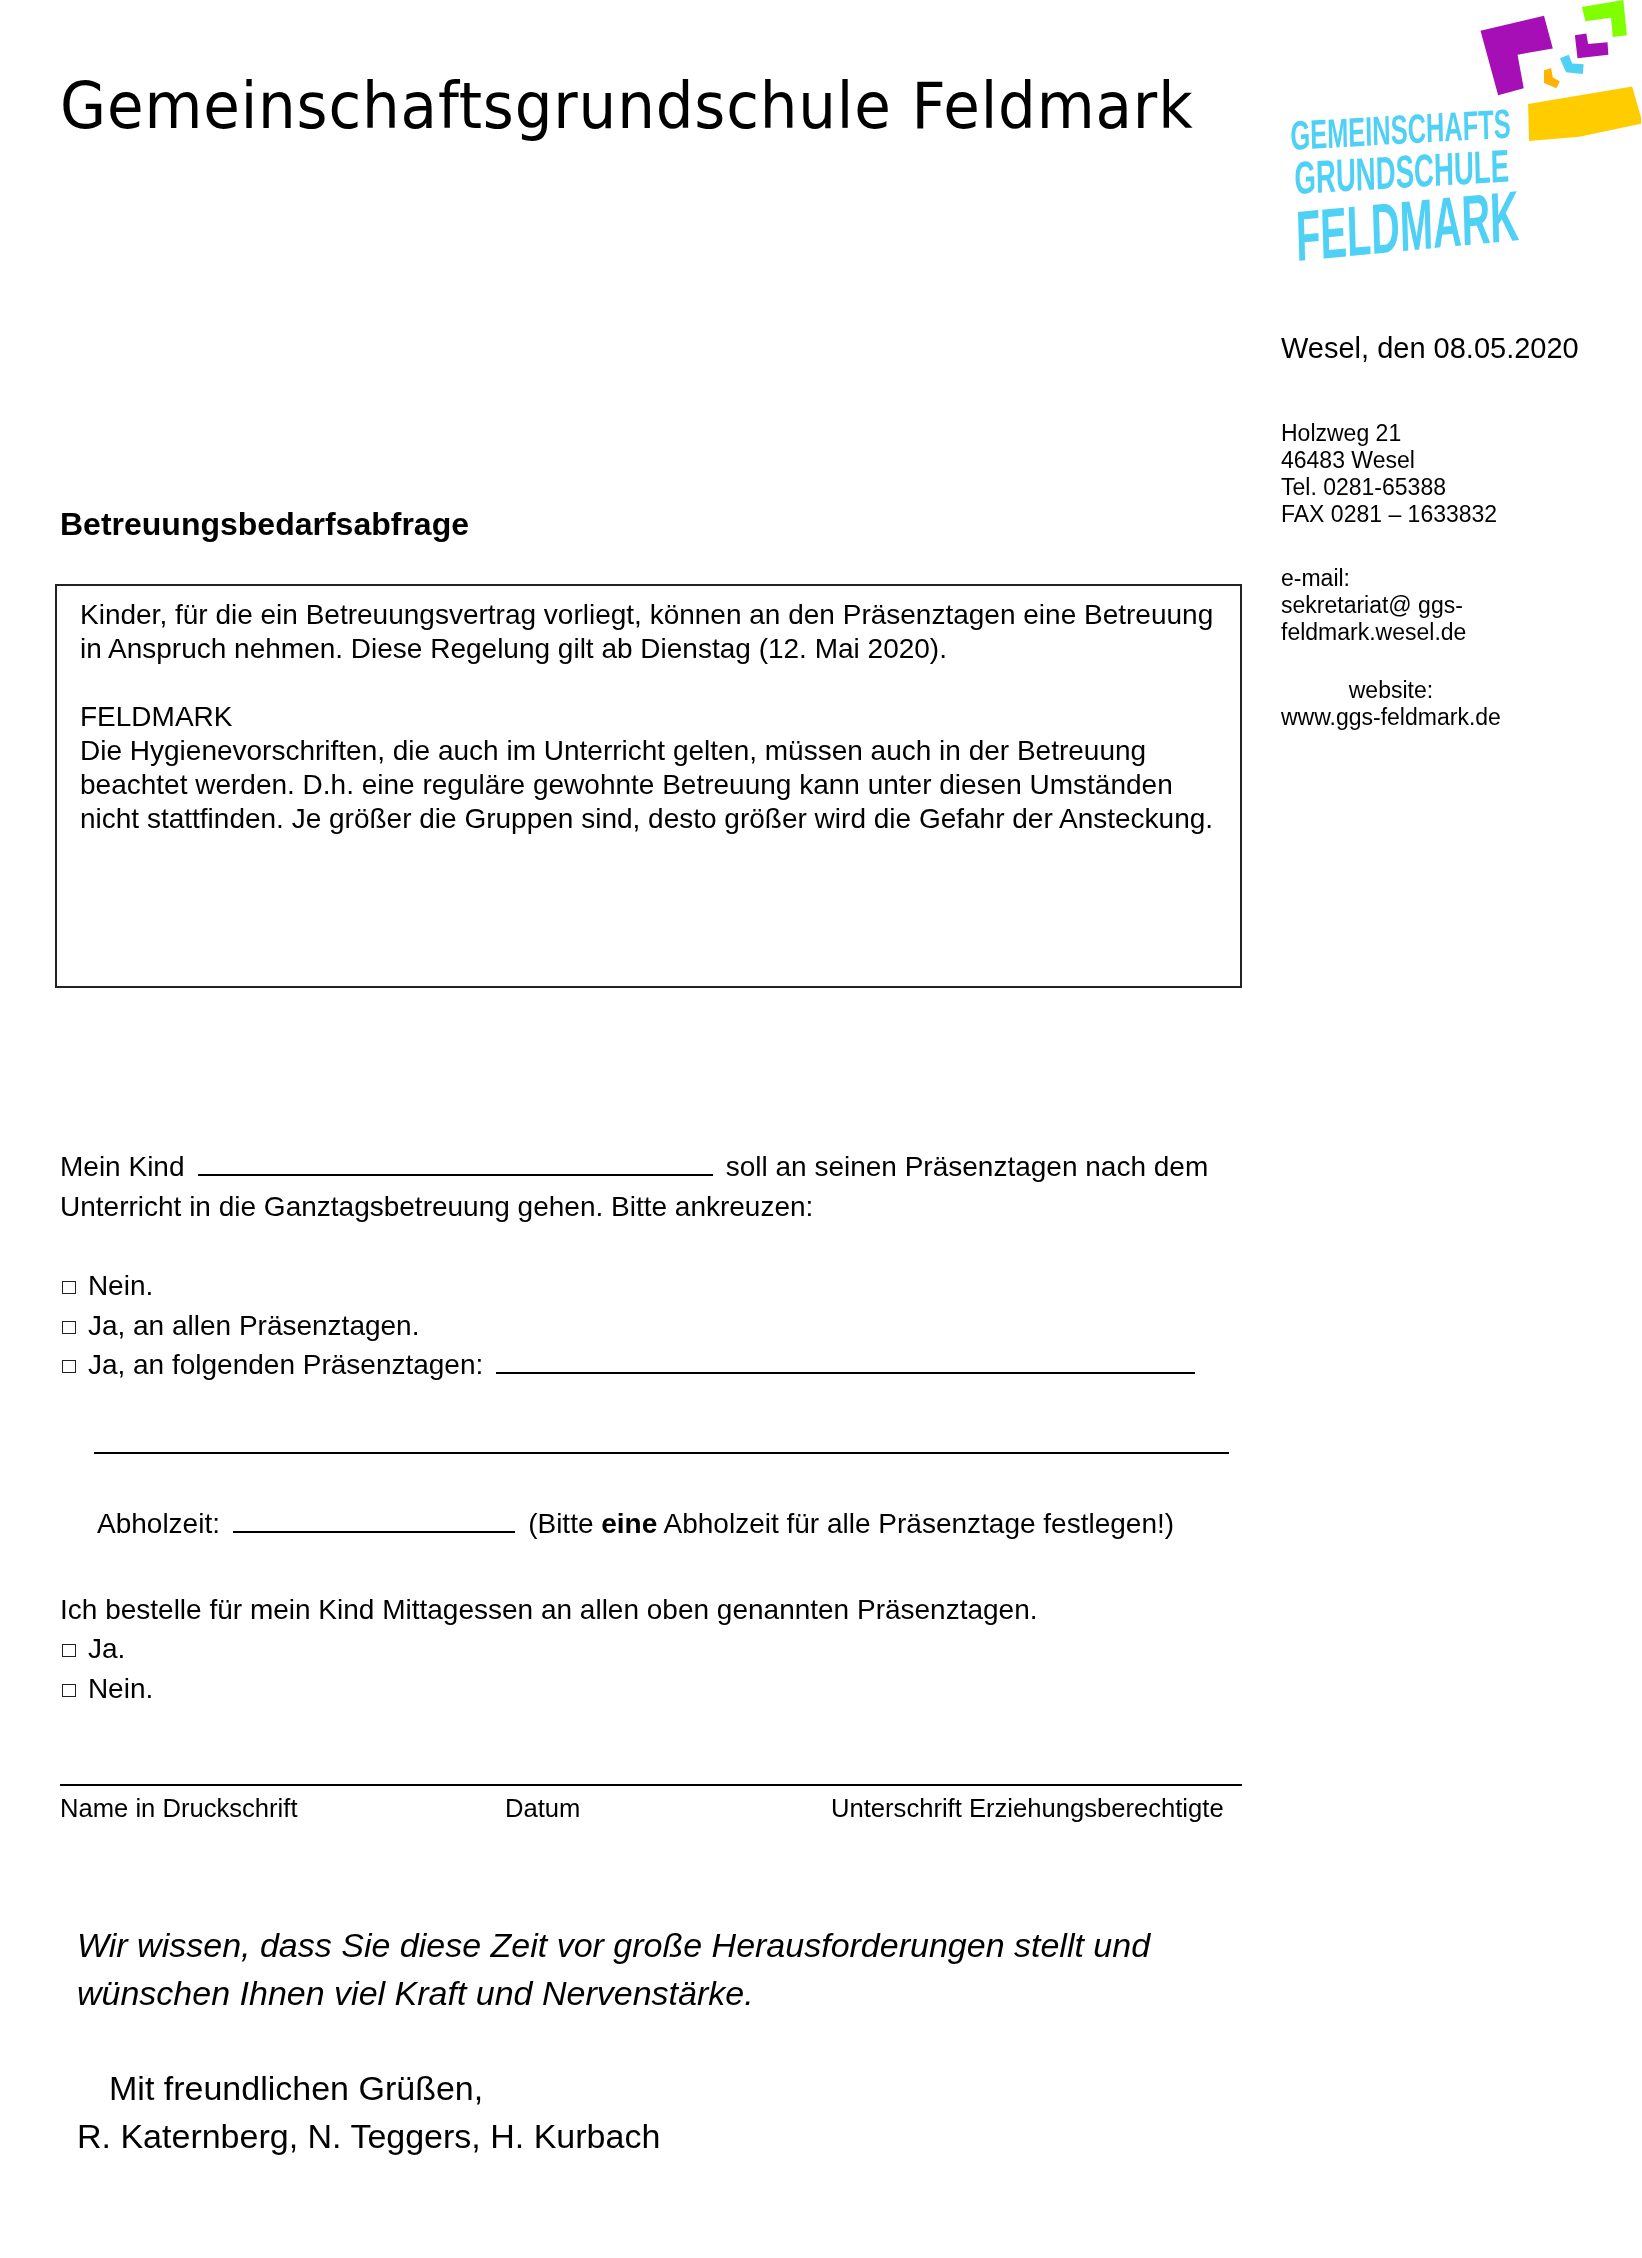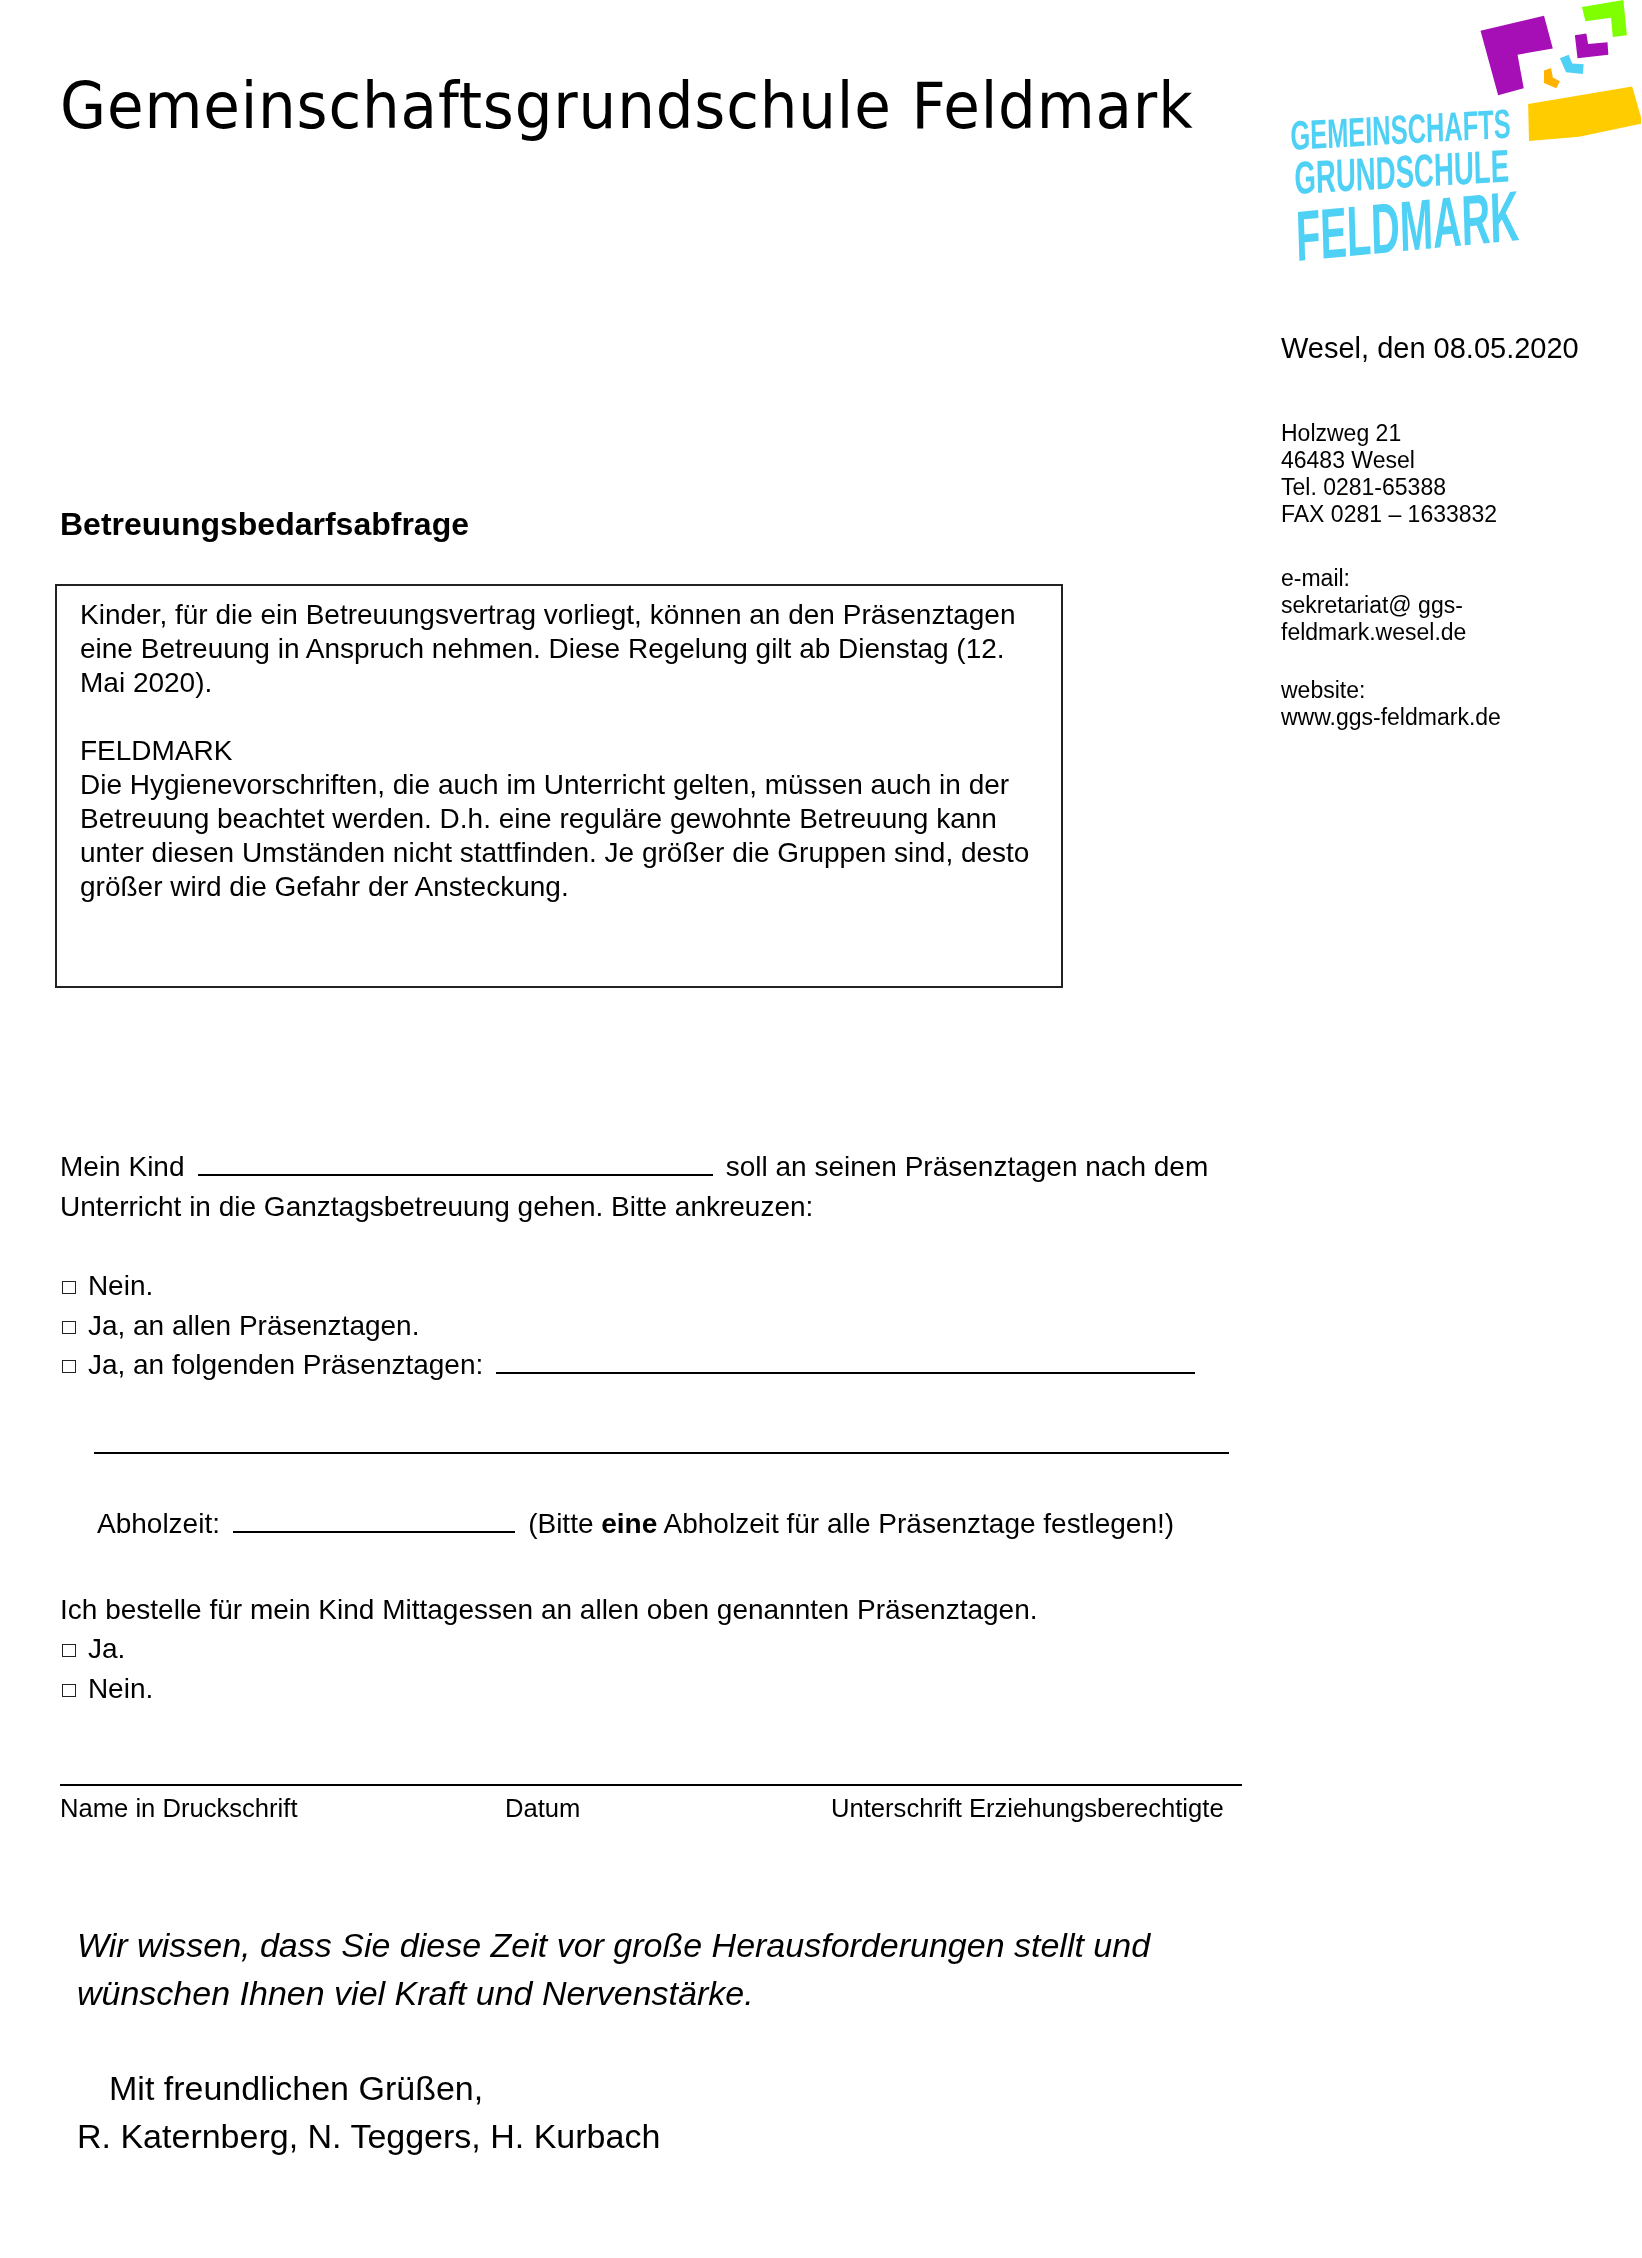--- a/index.html
+++ b/index.html
@@ -7,21 +7,21 @@
          font-family: "Liberation Sans", sans-serif; color: #000; }
   .abs { position: absolute; }
   .school-title { left: 60px; top: 69px; font-family: "DejaVu Sans", sans-serif;
     font-size: 64px; letter-spacing: 0.9px; white-space: nowrap; transform: scaleX(0.93); transform-origin: left top; }
   .logo { left: 1253px; top: 0px; width: 388px; height: 291px; }
   .logo-text { position: absolute; font-family: "Liberation Sans", sans-serif; font-weight: bold;
     color: #4fd0f5; line-height: 1; white-space: nowrap; transform-origin: left top; }
   .side { left: 1281px; font-size: 23px; line-height: 27px; }
   .date { left: 1281px; top: 332px; font-size: 29px; }
   .heading { left: 60px; top: 506px; font-size: 32px; font-weight: bold; }
-  .info-box { left: 55px; top: 584px; width: 1008px; height: 404px; border: 2.2px solid #222;
+  .info-box { left: 55px; top: 584px; width: 1187px; height: 404px; border: 2.2px solid #222;
     box-sizing: border-box; padding: 12.4px 23px; font-size: 28px; line-height: 34px; }
   .info-box p { margin: 0; }
   .info-box .gap { height: 34px; }
   .bold { font-weight: bold; }
   .txt { font-size: 28px; line-height: 40px; white-space: nowrap; }
   .blank { display: inline-block; border-bottom: 2.2px solid #000; height: 26.5px; vertical-align: baseline; }
   .cb { display: inline-block; width: 11.5px; height: 11.5px; border: 1.3px solid #222; margin-right: 12.4px; vertical-align: 0.9px; cursor: pointer; }
   .rule { position: absolute; border-top: 2.2px solid #000; height: 0; }
   .sig-label { font-size: 25.6px; white-space: nowrap; }
   .closing { left: 77px; font-size: 34px; line-height: 48px; white-space: nowrap; }
@@ -54,21 +54,21 @@
   <div>Tel. 0281-65388</div>
   <div>FAX 0281 – 1633832</div>
 </div>
 
 <div class="abs side" style="top:565px;">
   <div>e-mail:</div>
   <div>sekretariat@ ggs-</div>
   <div>feldmark.wesel.de</div>
 </div>
 
-<div class="abs side" style="top:677px;">
+<div class="abs side" style="top:677px;text-align:center;">
   <div>website:</div>
   <div>www.ggs-feldmark.de</div>
 </div>
 
 <div class="abs heading">Betreuungsbedarfsabfrage</div>
 
 <div class="abs info-box">
   <p>Kinder, für die ein Betreuungsvertrag vorliegt, können an den Präsenztagen eine Betreuung in Anspruch nehmen. Diese Regelung gilt ab Dienstag (12. Mai 2020).</p>
   <div class="gap"></div>
   <p>FELDMARK</p>

